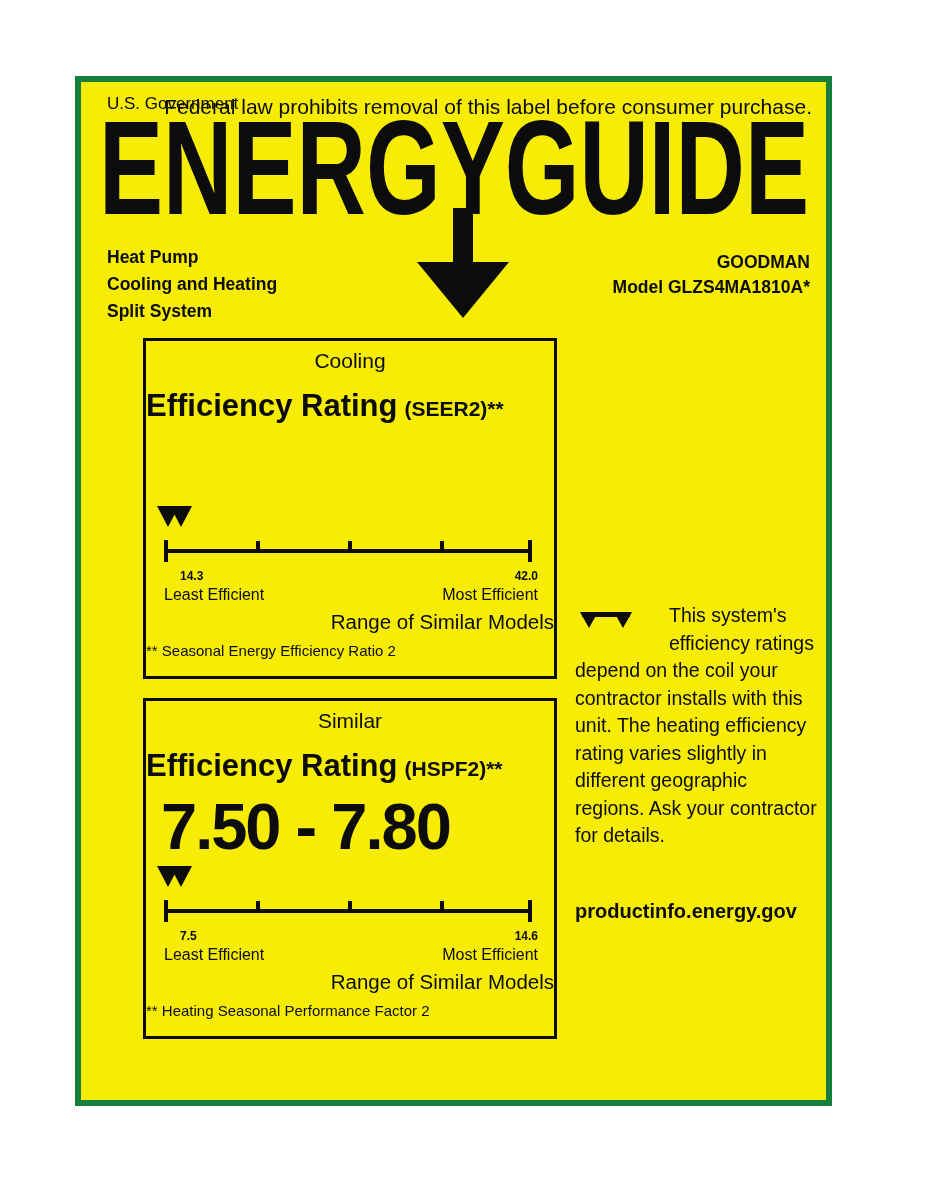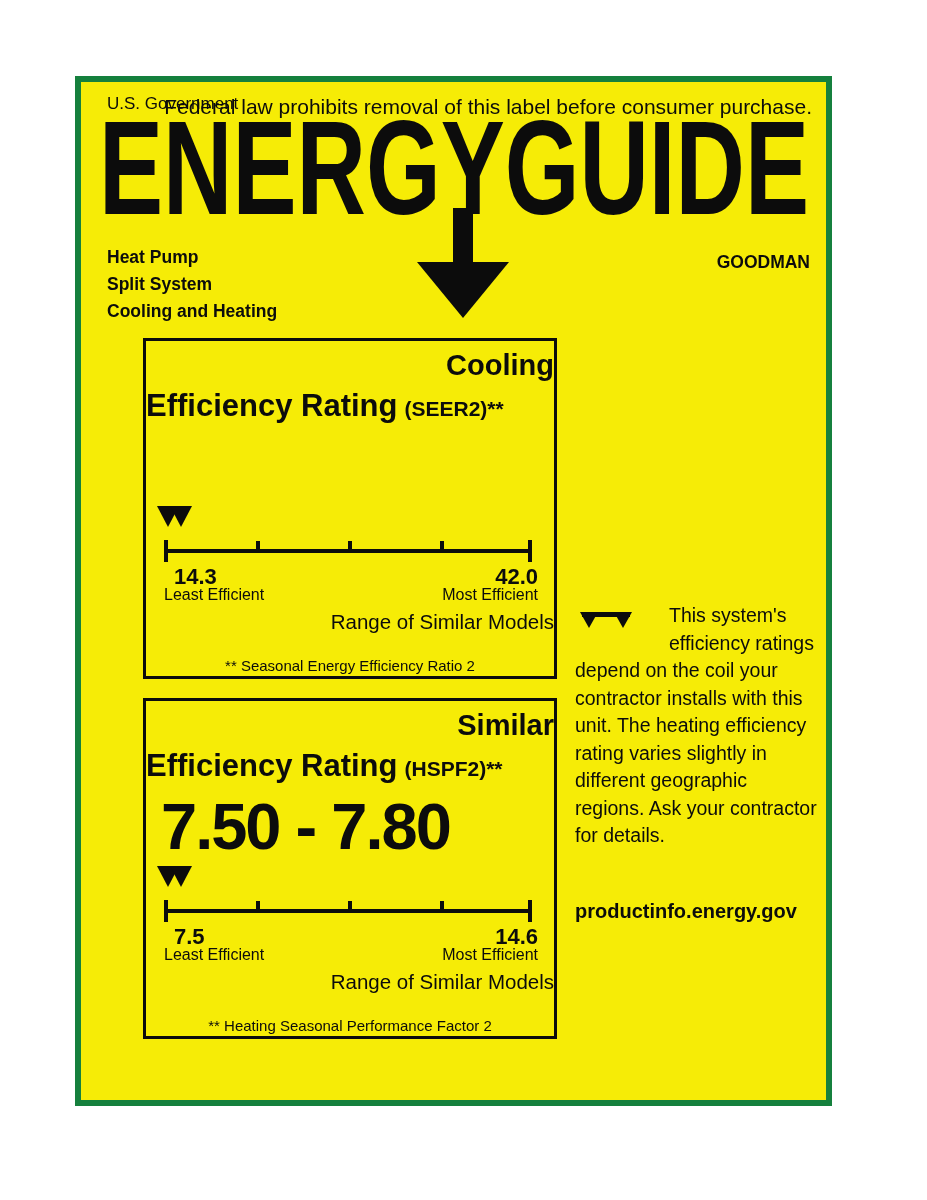--- a/index.html
+++ b/index.html
@@ -28,38 +28,38 @@
   .pmodel { position:absolute; right:16px; top:168px; font-size:17.5px; font-weight:bold; line-height:25px; text-align:right; }
 
   
   .box {
     position:absolute; left:62px; width:414px; height:341px;
     border:3px solid #0c0c0c;
   }
   .box.cooling { top:256px; }
   .box.heating { top:616px; }
 
-  .box-title  { position:absolute; top:8px;  left:0; width:100%; text-align:right; font-size:29px; font-weight:bold; }
+  .box-title  { position:absolute; top:8px;  left:0; width:100%; text-align:center; font-size:21px; font-weight:normal; }
   .box-rating { position:absolute; top:47px; left:0; width:100%; text-align:left; font-size:31px; font-weight:bold; }
   .box-rating .code { font-size:21px; margin-left:7px; }
   .box-value  { position:absolute; left:15px; top:88px; font-size:65px; font-weight:bold; letter-spacing:-2px; white-space:nowrap; }
 
   .indicator { position:absolute; left:10px; top:163px; }
 
   .scale-line { position:absolute; left:18px; top:199px; width:368px; height:22px; }
   .scale-line .hline { position:absolute; left:0; top:9px; width:100%; height:4px; background:#0c0c0c; }
   .scale-line .tick  { position:absolute; background:#0c0c0c; width:4px; }
   .scale-line .tick.end { top:0; height:22px; }
   .scale-line .tick.mid { top:1px; height:8px; }
 
-  .minmax { position:absolute; left:28px; right:16px; top:226px; display:flex; justify-content:space-between; font-size:22px; font-weight:bold; line-height:19px;gap:45px; }
+  .minmax { position:absolute; left:34px; right:16px; top:226px; display:flex; justify-content:space-between; font-size:12px; font-weight:bold; line-height:19px;gap:45px; }
   .effrow { position:absolute; left:18px; right:16px; top:245px; display:flex; justify-content:space-between; font-size:16px; line-height:18px; }
 
   .range-caption { position:absolute; top:269px; left:0; width:100%; text-align:right; font-size:20.5px; }
-  .footnote      { position:absolute; top:316px; left:0; width:100%; text-align:center; font-size:15px; }
+  .footnote      { position:absolute; top:301px; left:0; width:100%; font-size:15px; }
 
   
   .note { position:absolute; left:494px; top:520px; width:242px; font-size:19.5px; line-height:27.5px; }
   .note .note-icon { float:left; margin:7px 36px 0 4px; }
 
   .footer { position:absolute; left:494px; top:816px; font-size:20px; line-height:27px; }
   .footer .url { font-weight:bold; }
 </style>
 </head>
 <body>
@@ -78,26 +78,27 @@
 
     <div class="arrow-wrap">
       <svg width="92" height="110" viewBox="0 0 92 110" aria-hidden="true">
         <rect x="36" y="0" width="20" height="60" fill="#0c0c0c"></rect>
         <polygon points="0,54 92,54 46,110" fill="#0c0c0c"></polygon>
       </svg>
     </div>
 
     <div class="ptype">
       <div>Heat Pump</div>
+      <div>Cooling and Heating</div>
       <div>Split System</div>
-      <div>Cooling and Heating</div>
     </div>
 
     <div class="pmodel">
       <div>GOODMAN</div>
+      <div>Model GLZS4MA1810A*</div>
     </div>
 
     <div class="box cooling">
       <div class="box-title">Cooling</div>
       <div class="box-rating">
         <span>Efficiency Rating</span><span class="code">(SEER2)**</span>
       </div>
 
       <div class="indicator">
         <svg width="40" height="24" viewBox="0 0 40 24" aria-hidden="true">

